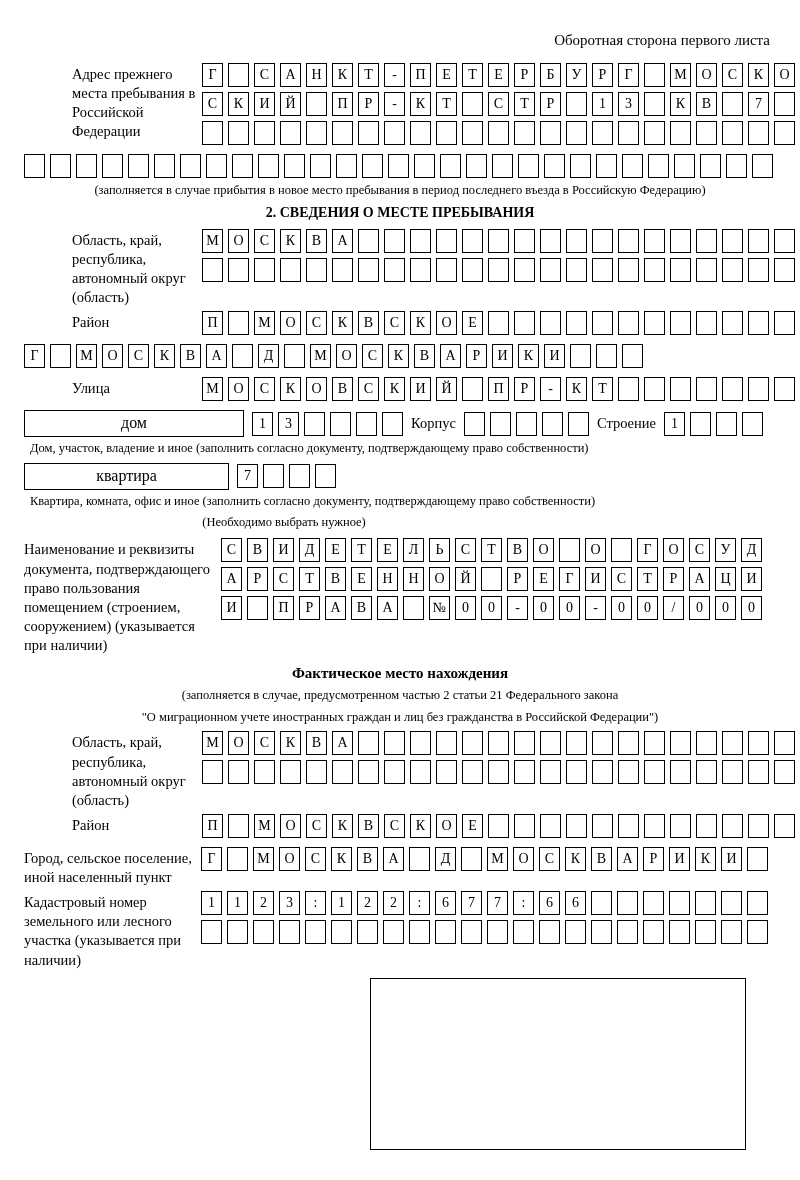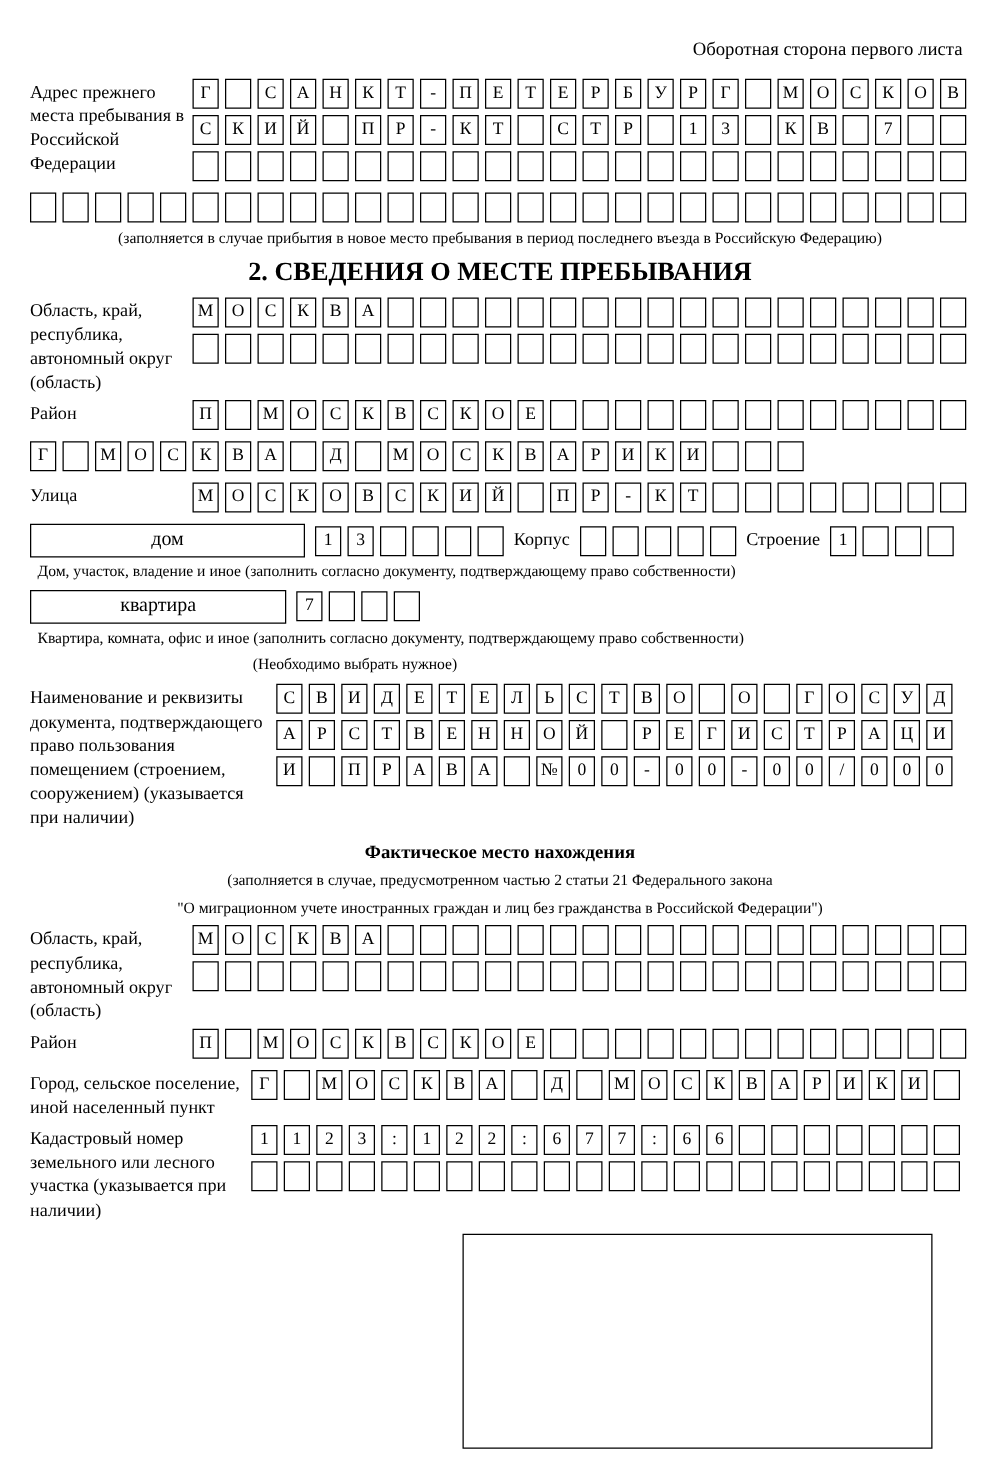--- a/index.html
+++ b/index.html
@@ -4,34 +4,34 @@
 <style>
   * { margin:0; padding:0; box-sizing:border-box; }
   html,body { background:#fff; }
   body { width:800px; height:1180px; font-family:"Liberation Serif","DejaVu Serif",serif; color:#000; }
   .page { width:800px; height:1180px; padding:24px 24px 0 24px; overflow:hidden; }
 
   .header-note { text-align:right; font-size:15px; margin:8px 6px 14px 0; }
 
   .frow { display:flex; align-items:flex-start; margin-bottom:4px; }
   .flabel { font-size:14.5px; line-height:1.32; flex-shrink:0; padding-top:2px; }
-  .w128 { width:130px; }
+  .w128 { width:130px;margin-left:48px; }
   .w175 { width:177px; }
   .w195 { width:197px; }
   .grid { display:flex; flex-direction:column; }
 
   .cellrow { display:flex; gap:5px; margin-bottom:5px; flex-wrap:nowrap; }
   .cell { display:inline-block; flex-shrink:0; width:21px; height:24px; border:1.7px solid #000;
           text-align:center; font-size:14px; line-height:21px; }
 
   .note { font-size:12.5px; line-height:1.25; }
   .note.center { text-align:center; margin:2px 0 6px 0; }
   .note.left { margin:1px 0 6px 6px; }
 
-  .sec-title { text-align:center; font-weight:bold; font-size:21px; margin:6px 0 8px 0; }
+  .sec-title { text-align:center; font-weight:bold; font-size:14px; margin:6px 0 8px 0; }
   .sub-title { text-align:center; font-weight:bold; font-size:15px; margin:10px 0 6px 0; }
 
   .house-row { display:flex; align-items:center; gap:8px; margin:2px 0 4px 0; }
   .bigbox { border:1.7px solid #000; height:27px; text-align:center; font-size:16px; line-height:24px; flex-shrink:0; }
   .bigbox.dom { width:220px; }
   .bigbox.apt { width:205px; }
   .inline-label { font-size:14.5px; flex-shrink:0; }
   .house-row .cellrow { margin-bottom:0; }
 
   .stay-row { display:flex; align-items:center; gap:14px; margin:4px 0 2px 2px; font-size:14.5px; }

